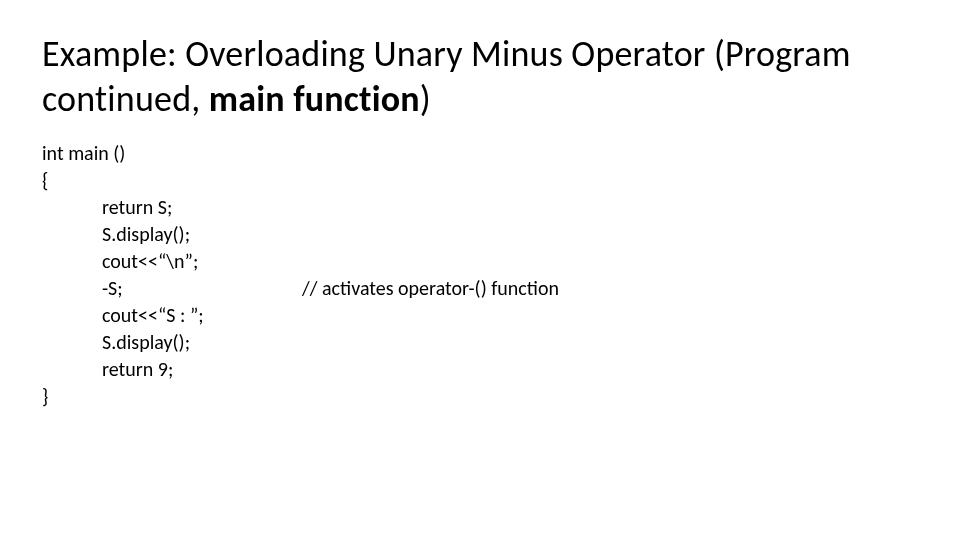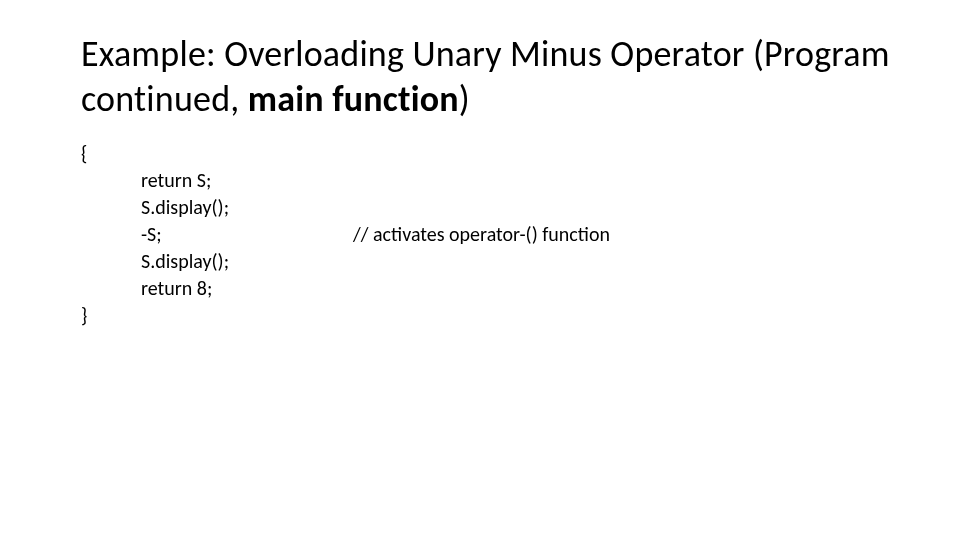--- a/index.html
+++ b/index.html
@@ -10,21 +10,21 @@
     background: #ffffff;
     font-family: "Calibri", "Segoe UI", Arial, sans-serif;
     color: #000000;
     overflow: hidden;
   }
   .slide {
     position: relative;
     width: 960px;
     height: 384px;
     box-sizing: border-box;
-    padding: 32px 70px 0 81px;
+    padding: 32px 70px 0 42px;
   }
   .title {
     font-size: 36px;
     font-weight: 400;
     line-height: 1.25;
     letter-spacing: 0.2px;
     margin: 0 0 18px 0;
   }
   .title .bold-part {
     font-weight: 700;
@@ -33,39 +33,41 @@
     font-size: 20px;
     line-height: 1.35;
     font-weight: 400;
   }
   .code .line {
     white-space: pre;
   }
   .indent1 { padding-left: 60px; }
   .comment-col {
     display: inline-block;
-    margin-left: 12px;
   }
   .stmt {
     display: inline-block;
     min-width: 200px;
   }
 </style>
 </head>
 <body>
 
 <div class="slide">
 
   <h1 class="title">
     <span>Example: Overloading Unary Minus Operator (Program continued, </span><span class="bold-part">main function</span><span>)</span>
   </h1>
 
   <div class="code">
+    <div class="line">int main ()</div>
     <div class="line">{</div>
     <div class="line indent1">return S;</div>
     <div class="line indent1">S.display();</div>
+    <div class="line indent1">cout&lt;&lt;“\n”;</div>
     <div class="line indent1"><span class="stmt">-S;</span><span class="comment-col">// activates operator-() function</span></div>
+    <div class="line indent1">cout&lt;&lt;“S : ”;</div>
     <div class="line indent1">S.display();</div>
-    <div class="line indent1">return 8;</div>
+    <div class="line indent1">return 9;</div>
     <div class="line">}</div>
   </div>
 
 </div>
 
 </body></html>

